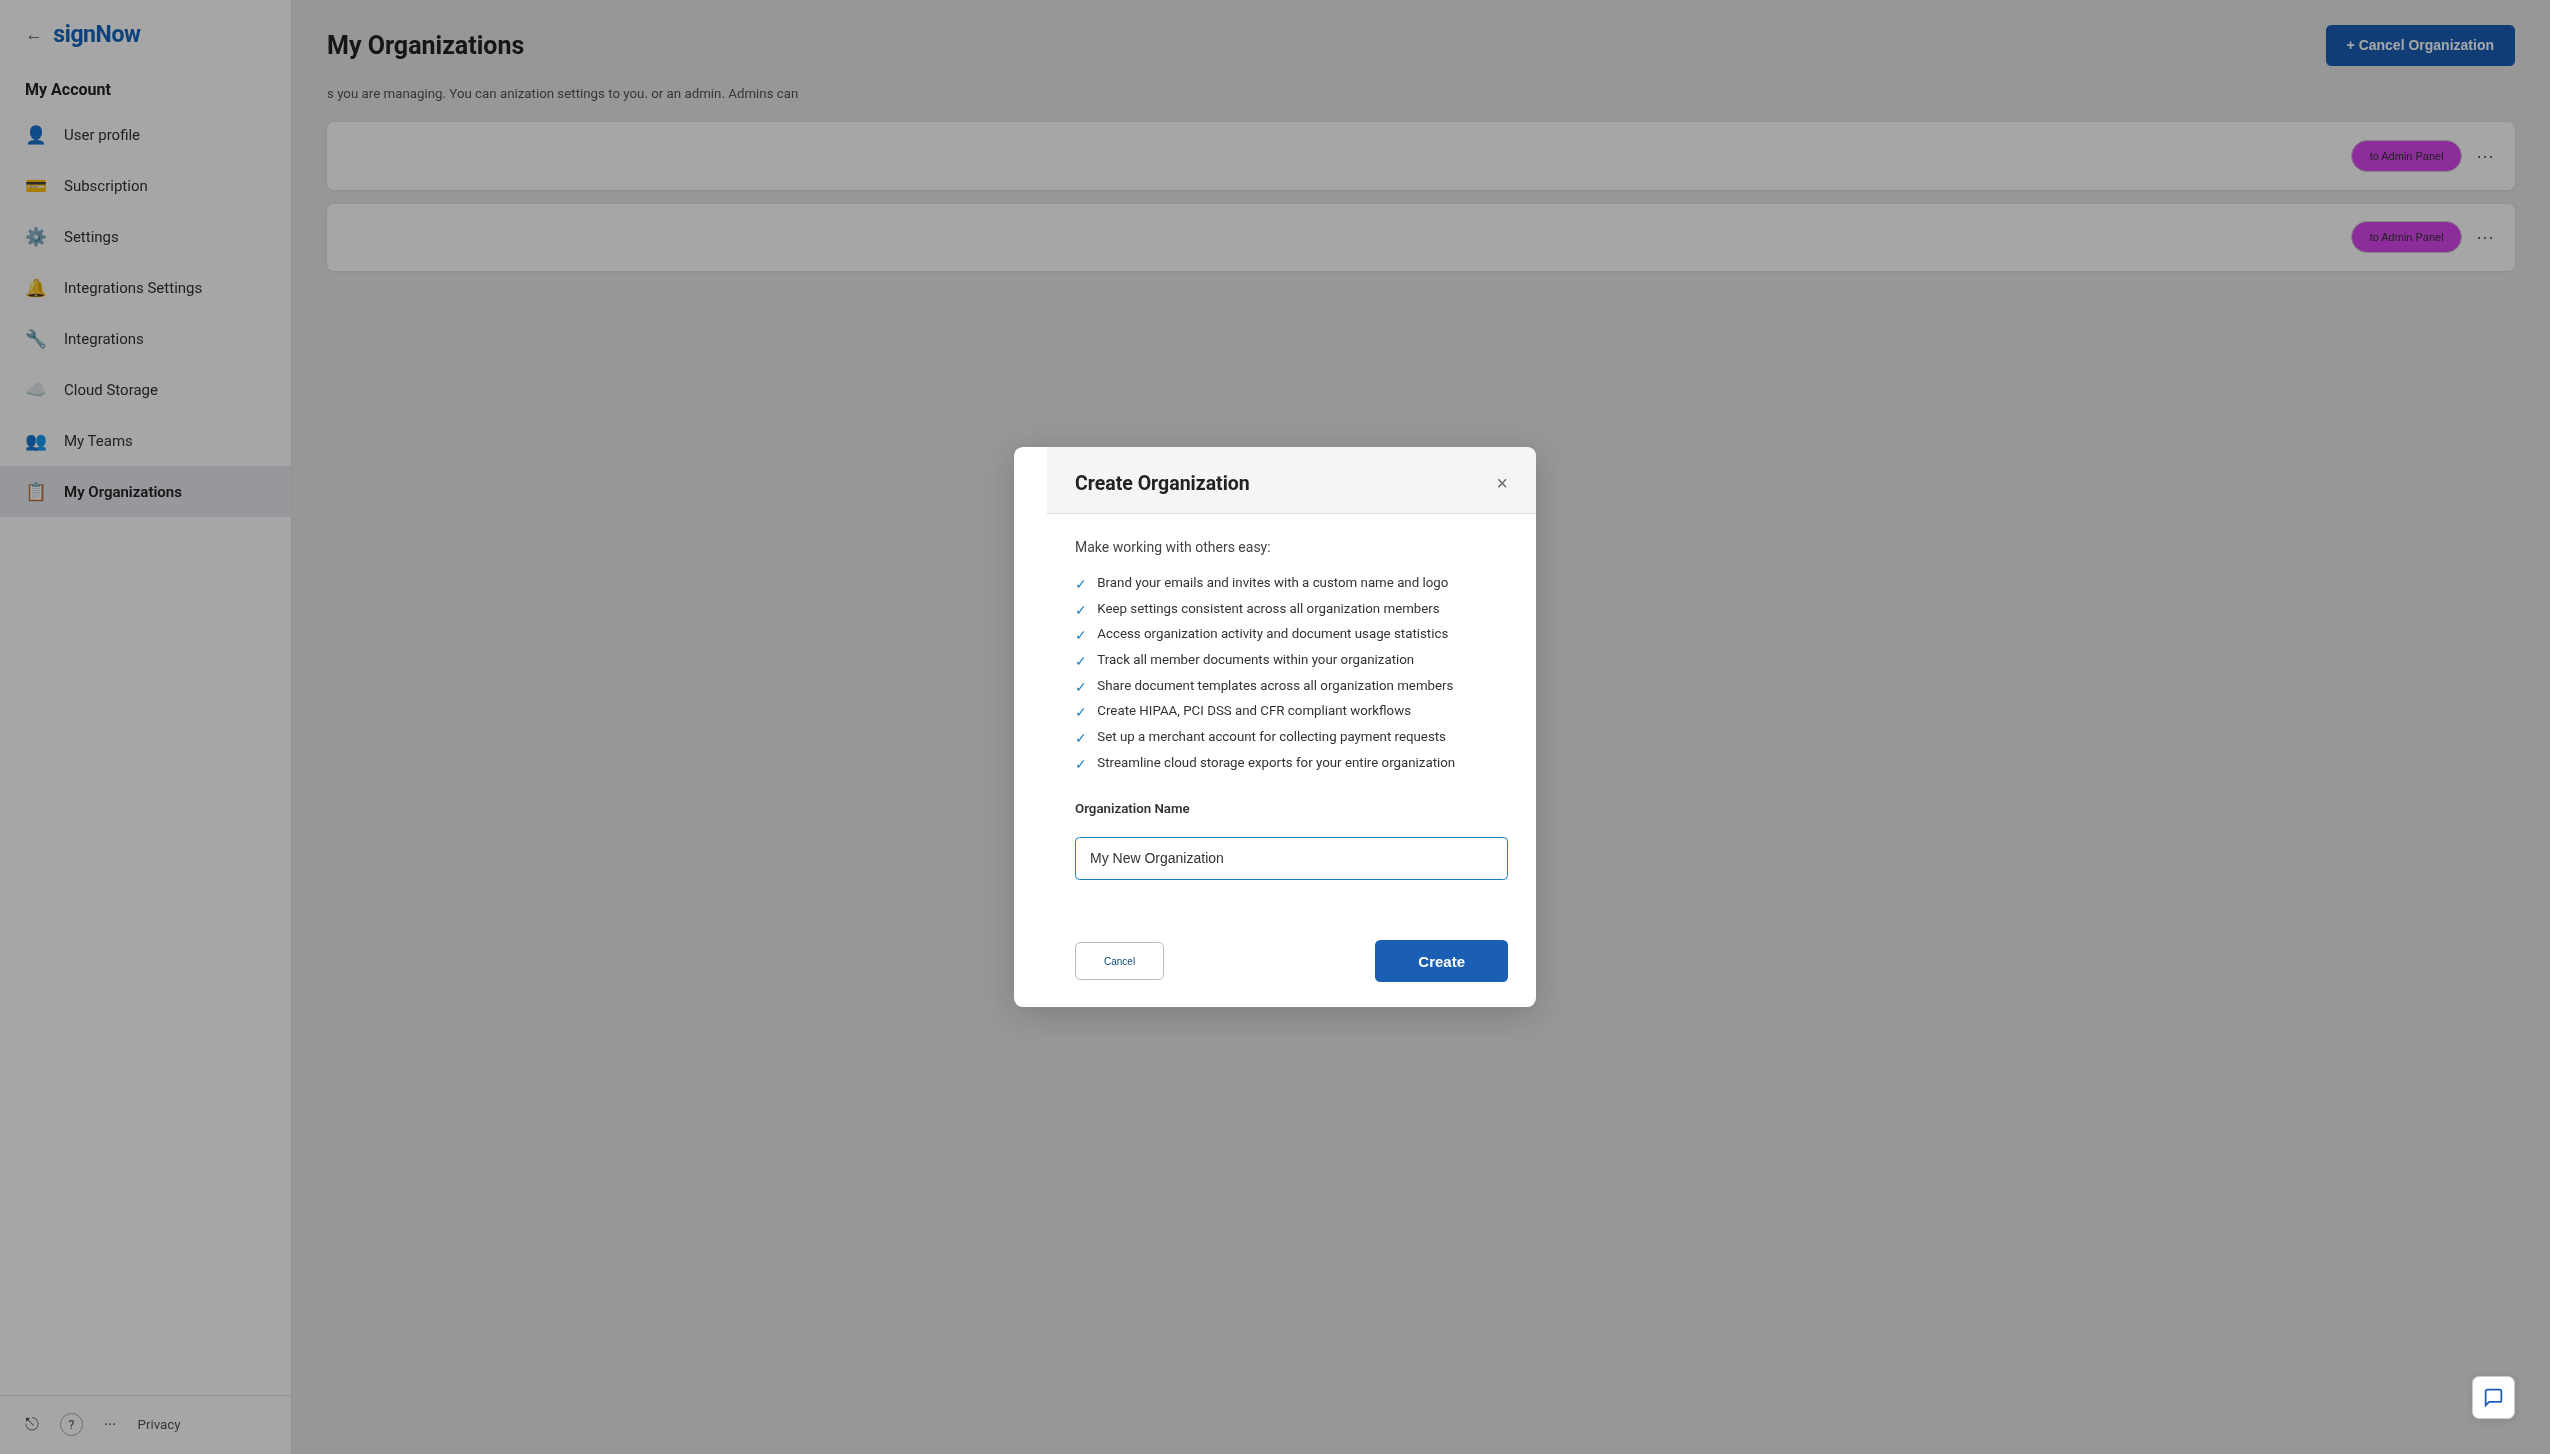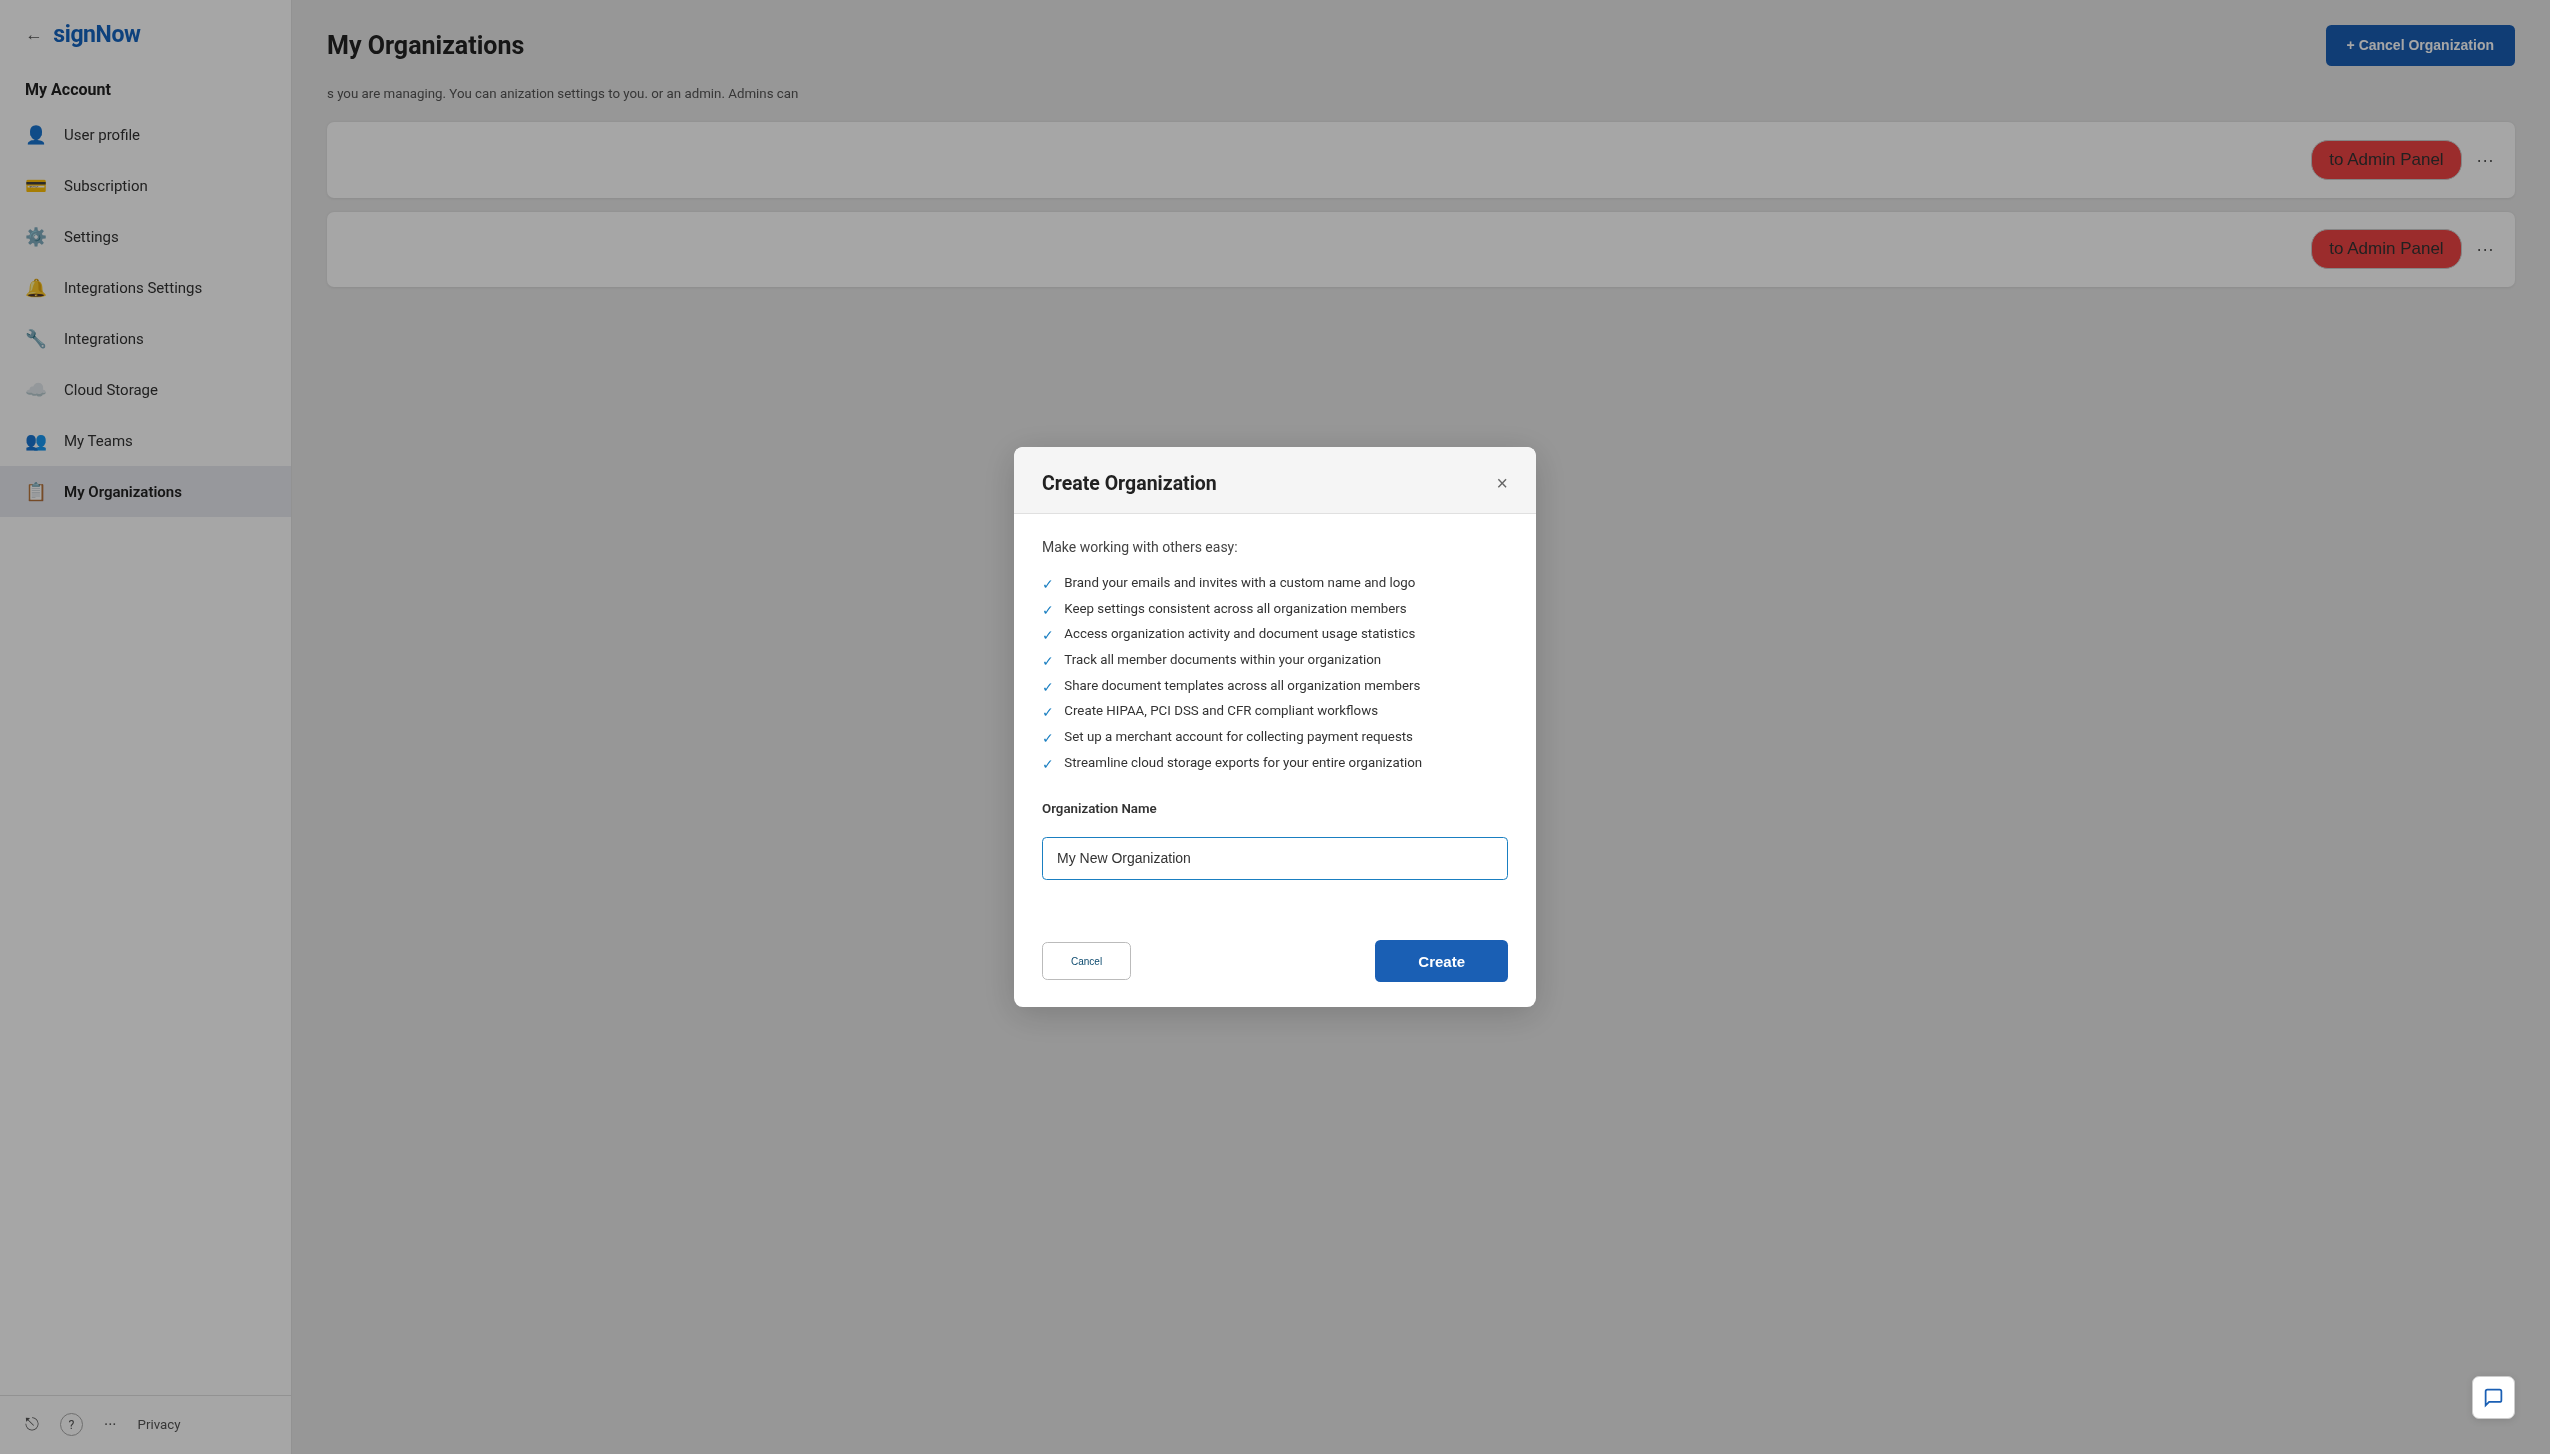--- a/index.html
+++ b/index.html
@@ -147,25 +147,25 @@
       border-radius: 7px;
       margin-top: 17.7px;
       padding: 17.7px 21px;
       display: flex;
       align-items: center;
       justify-content: flex-end;
       gap: 14px;
       box-shadow: 0 0.9px 2.7px rgba(0,0,0,0.08);
     }
     .admin-panel-btn {
-      background: #ef4444;
+      background: #d946ef;
       border: 0.9px solid #ccc;
       border-radius: 17px;
       padding: 8.9px 17.7px;
-      font-size: 17px;
+      font-size: 11px;
       color: #333;
       cursor: pointer;
     }
     .three-dots-btn {
       color: #555;
       font-size: 17.7px;
       cursor: pointer;
       background: none;
       border: none;
     }
@@ -182,20 +182,21 @@
     }
 
     
     .modal {
       background: #fff;
       border-radius: 8.9px;
       width: 522px;
       max-width: 95vw;
       box-shadow: 0 7px 35px rgba(0,0,0,0.18);
       overflow: hidden;
+      padding-left: 33px;
     }
     .modal-header {
       background: #f5f5f5;
       padding: 25px 28px 17.7px;
       display: flex;
       align-items: center;
       justify-content: space-between;
       border-bottom: 0.9px solid #e0e0e0;
     }
     .modal-title {

